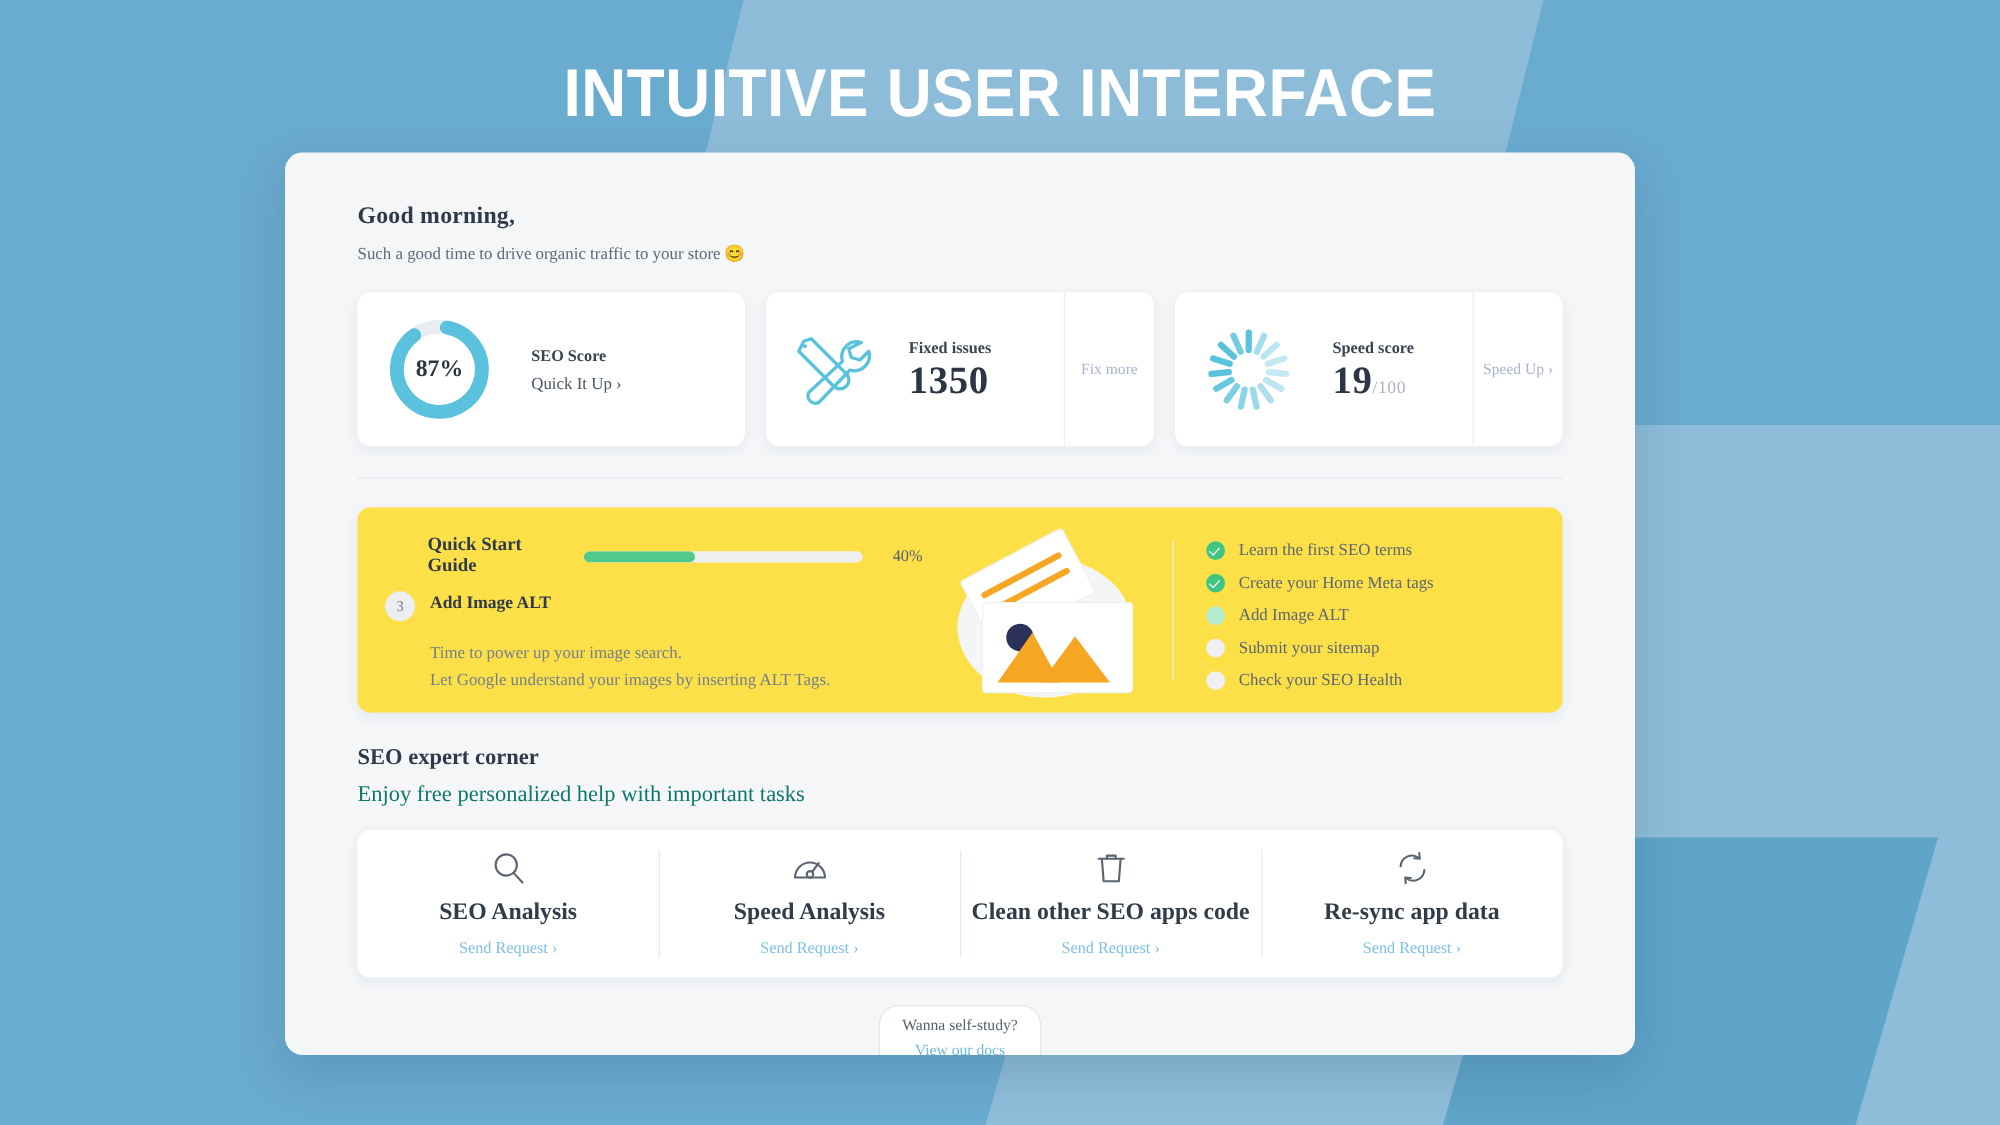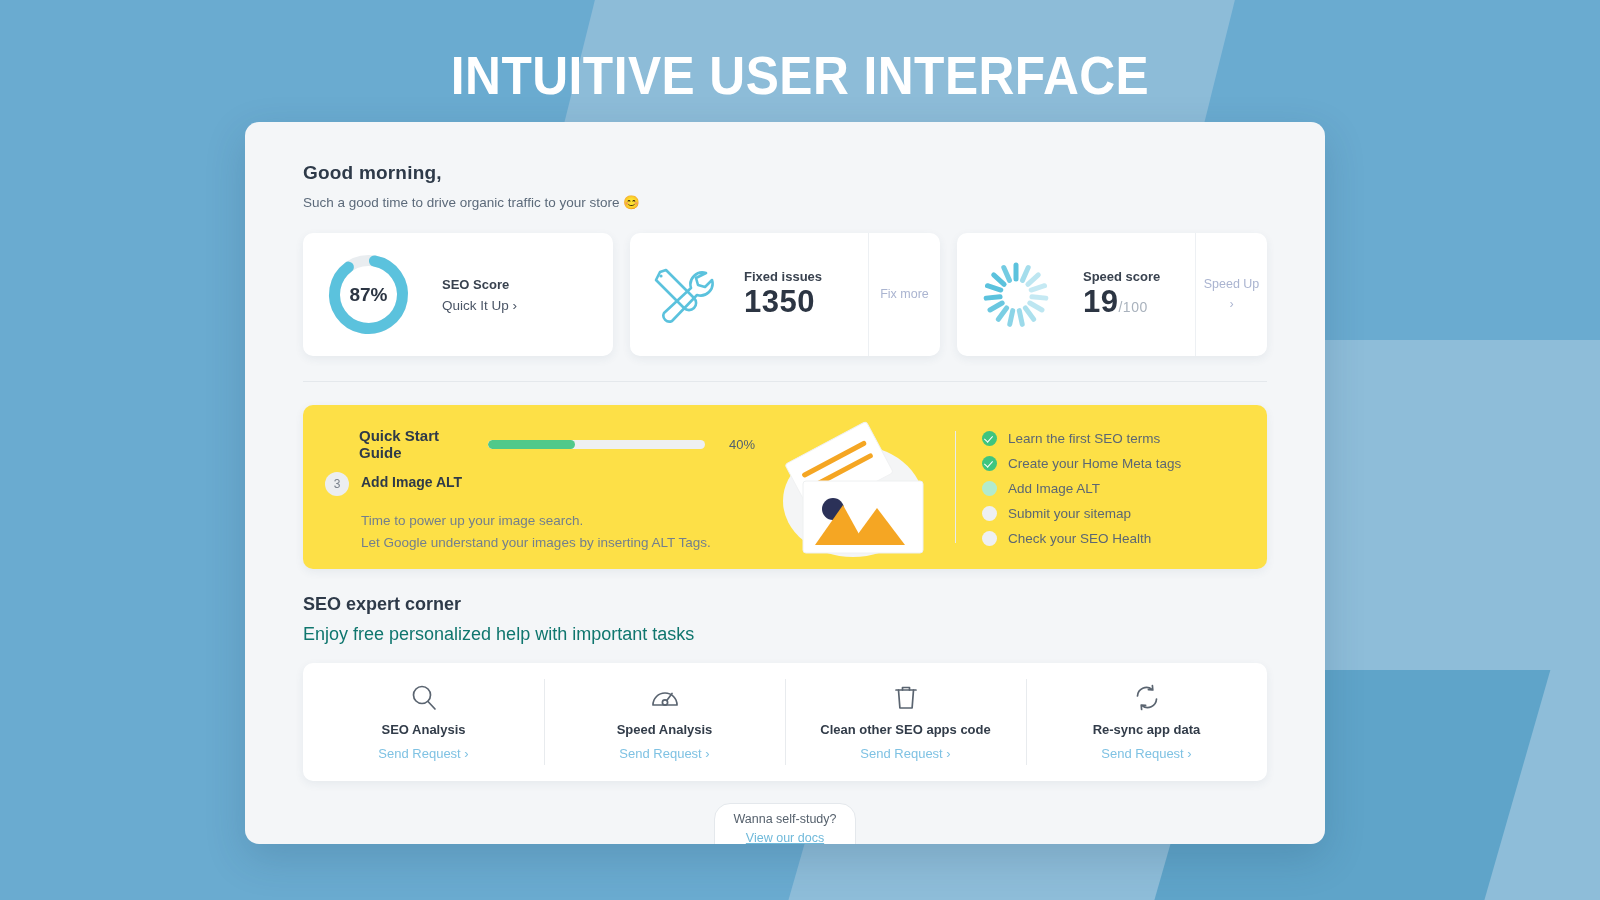--- a/index.html
+++ b/index.html
@@ -42,27 +42,28 @@
     font-size:54px;
     font-weight:bold;
     letter-spacing:.5px;
     transform:scaleX(.92);
     z-index:3;
   }
 
   
   .app-window{
     position:absolute;
-    left:245px; top:122px;
+    left:228px; top:122px;
     width:1080px; height:722px;
     background:#f4f6f8;
     border-radius:14px;
     box-shadow:0 14px 40px rgba(30,60,90,.18);
     z-index:2;
     overflow:hidden;
+    font-family:Liberation Serif, serif;
   }
   .app-inner{ padding:40px 58px 0 58px; }
 
   .greeting-title{
     font-size:19px; font-weight:bold; color:#2e3a49; letter-spacing:.2px;
   }
   .greeting-sub{
     margin-top:10px; font-size:13.5px; color:#5c6a7a;
   }
 
@@ -169,21 +170,21 @@
     margin-top:18px; height:118px;
     display:flex;
   }
   .tool{
     flex:1; display:flex; flex-direction:column; align-items:center; justify-content:center;
     gap:9px; position:relative;
   }
   .tool + .tool::before{
     content:""; position:absolute; left:0; top:16px; bottom:16px; width:1px; background:#e8ebee;
   }
-  .tool-name{ font-size:13px; font-weight:bold; color:#323c49; }
+  .tool-name{ font-size:19px; font-weight:bold; color:#323c49; }
   .tool-link{ font-size:13px; color:#7fc2e3; cursor:pointer; }
 
   
   .footer-pill-wrap{ display:flex; justify-content:center; margin-top:22px; }
   .footer-pill{
     border:1px solid #e4e8ec; background:#ffffff;
     border-radius:16px; padding:8px 18px;
     font-size:12.5px; color:#56616d;
     display:flex; align-items:center; gap:5px;flex-direction:column;
   }

